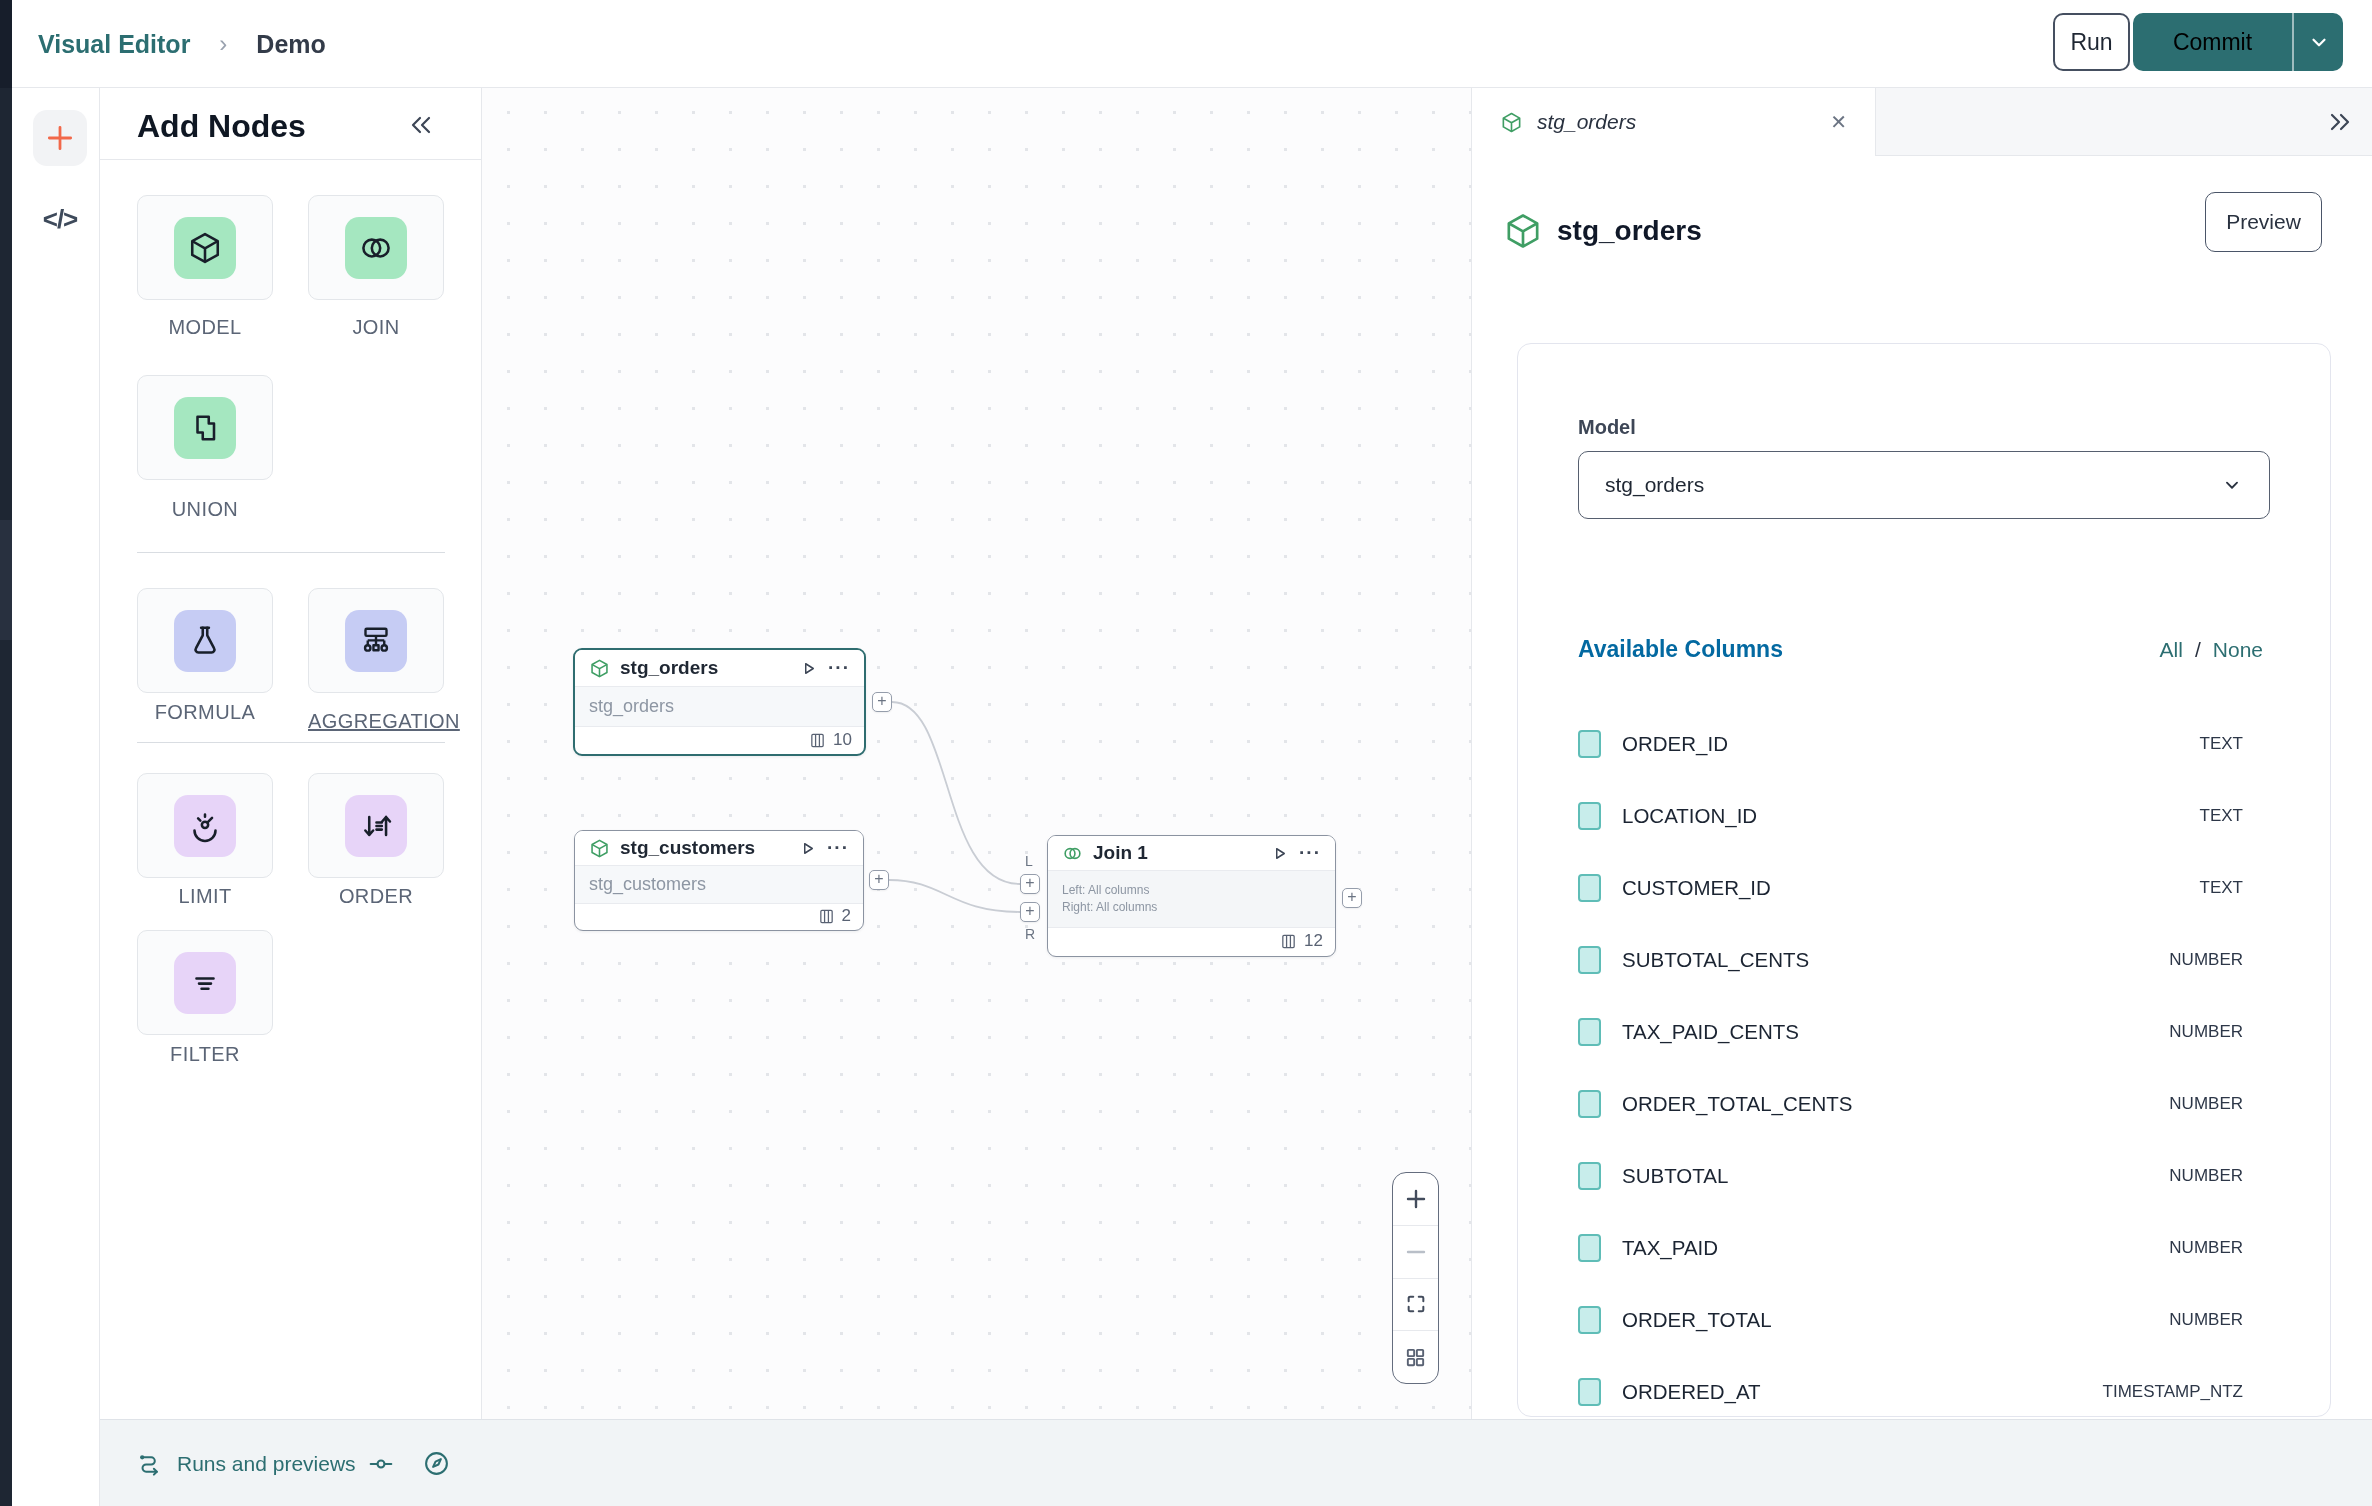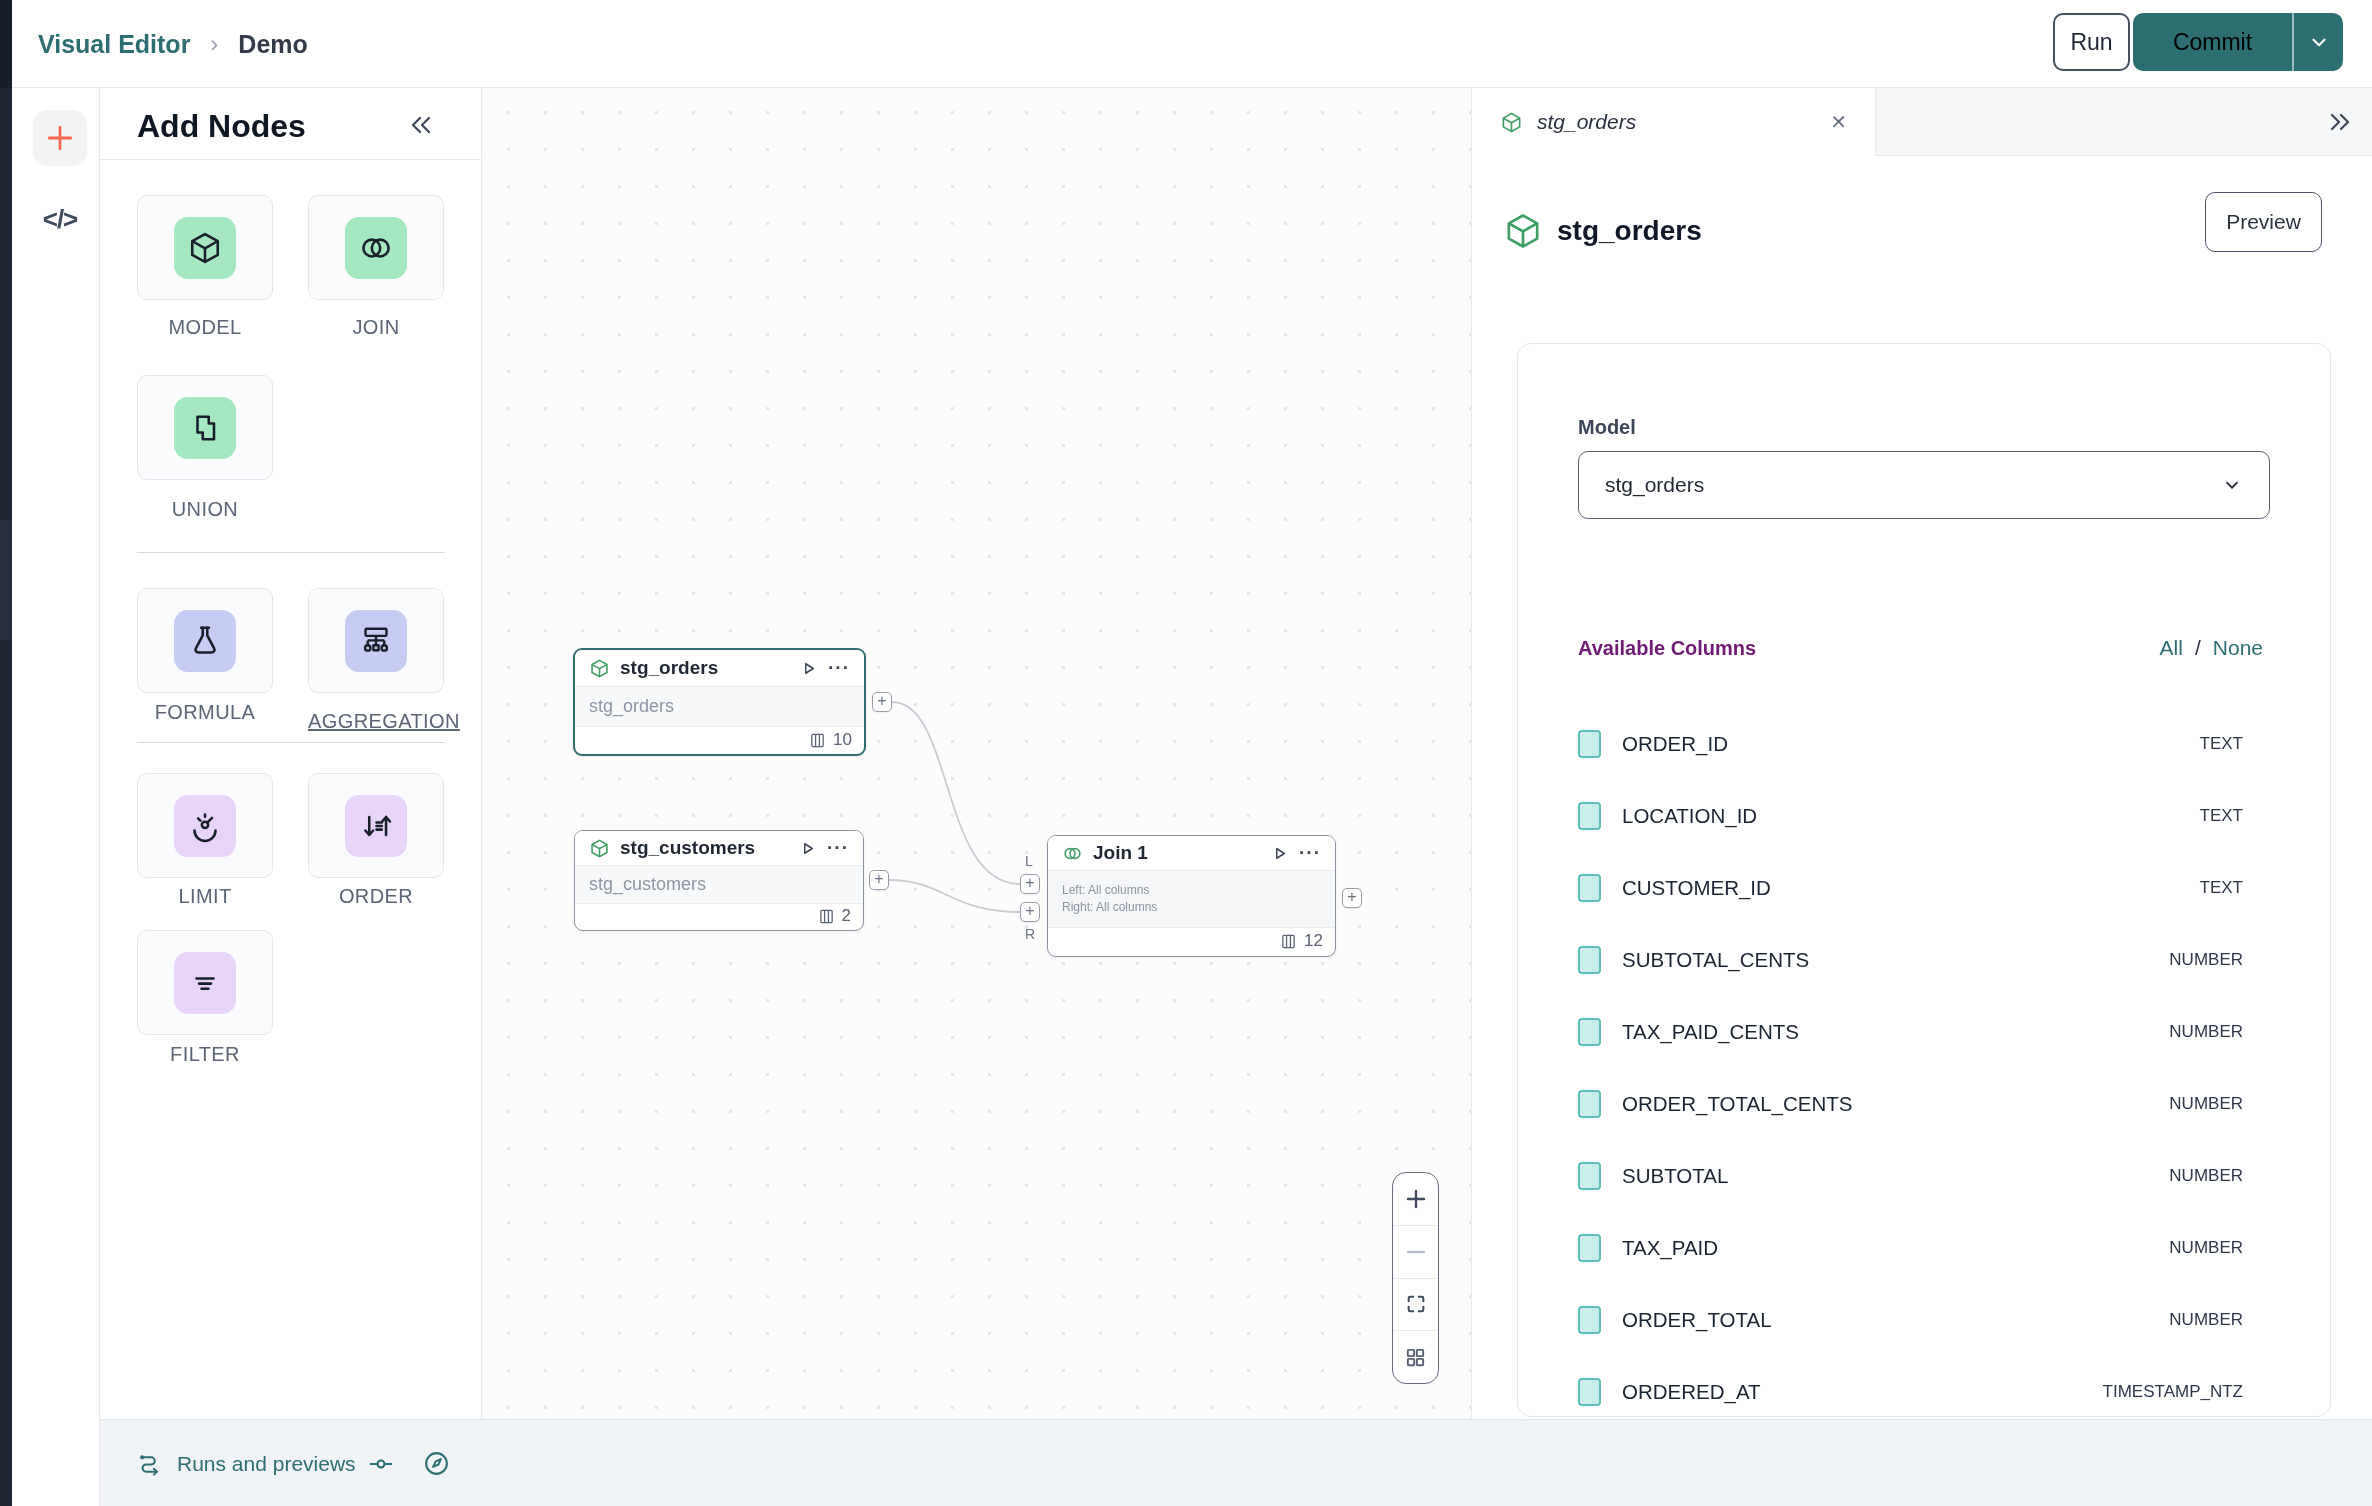--- a/index.html
+++ b/index.html
@@ -14,21 +14,21 @@
   }
   .abs { position: absolute; }
 
   
   .dark-edge { left:0; top:0; width:12px; height:1506px; background:#1e2633; }
   .dark-edge .seg1 { position:absolute; left:0; top:0; width:12px; height:88px; background:#171e2b; }
   .dark-edge .seg2 { position:absolute; left:0; top:520px; width:12px; height:120px; background:#28303f; }
 
   
   .topbar { left:12px; top:0; width:2360px; height:88px; background:#fff; border-bottom:1px solid #e6e8ec; }
-  .breadcrumb { position:absolute; left:26px; top:0; height:88px; display:flex; align-items:center; gap:20px; font-size:25px; font-weight:bold; }
+  .breadcrumb { position:absolute; left:26px; top:0; height:88px; display:flex; align-items:center; gap:29px; font-size:25px; font-weight:bold; }
   .crumb-root { color:#2c6e71; cursor:pointer; }
   .crumb-sep { color:#9aa2af; font-weight:normal; font-size:24px; }
   .crumb-cur { color:#333b49; }
   .btn { display:flex; align-items:center; justify-content:center; cursor:pointer; }
   .btn-run { left:2053px; top:13px; width:77px; height:58px; background:#fff; border:2px solid #454f60; border-radius:10px; font-size:23px; color:#1f2733; }
   .btn-commit { left:2133px; top:13px; width:159px; height:58px; background:#2c6e71; border-radius:10px 0 0 10px; font-size:23px; color:#000000; }
   .btn-commit-caret { left:2292px; top:13px; width:51px; height:58px; background:#2c6e71; border-radius:0 10px 10px 0; border-left:2px solid rgba(255,255,255,.55); }
 
   
   .rail { left:12px; top:88px; width:88px; height:1418px; background:#fff; border-right:1px solid #e6e8ec; }
@@ -93,21 +93,21 @@
   .insp-title-row { position:absolute; left:31px; top:112px; width:840px; height:62px; display:flex; align-items:center; }
   .insp-title { font-size:28px; font-weight:bold; color:#101828; margin-left:14px; }
   .insp-more { margin-left:auto; font-size:23px; font-weight:bold; letter-spacing:2px; color:#3d4656; cursor:pointer; padding-right:38px; }
   .btn-preview { position:absolute; left:733px; top:104px; width:117px; height:60px; border:1.8px solid #4a5568; border-radius:10px; font-size:21px; color:#2a3240; background:#fff; }
 
   .card { position:absolute; left:45px; top:255px; width:814px; height:1074px; border:1.6px solid #e3e5ee; border-radius:14px; background:#fff; overflow:hidden; }
   .model-label { position:absolute; left:60px; top:72px; font-size:20px; font-weight:bold; color:#3d4656; }
   .model-select { position:absolute; left:60px; top:107px; width:692px; height:68px; border:1.7px solid #565f6f; border-radius:10px; display:flex; align-items:center; padding:0 26px; cursor:pointer; background:#fff; }
   .model-select-value { font-size:21px; color:#1f2733; flex:1; }
   .avail-row { position:absolute; left:60px; top:292px; width:685px; display:flex; align-items:center; }
-  .avail-label { font-size:20px; font-weight:bold; color:#701a75; }
+  .avail-label { font-size:23px; font-weight:bold; color:#0369a1; }
   .sel-links { margin-left:auto; font-size:21px; display:flex; gap:12px; }
   .sel-links .lnk { color:#2c6e71; cursor:pointer; }
   .sel-links .slash { color:#2a3240; }
   .col-list { position:absolute; left:60px; top:364px; width:665px; }
   .col-row { height:72px; display:flex; align-items:center; }
   .checkbox { width:23px; height:28px; border:2px solid #5fbdb7; background:#c8edeb; border-radius:4px; cursor:pointer; flex:0 0 auto; }
   .col-name { margin-left:21px; font-size:20.5px; color:#1b2432; }
   .col-type { margin-left:auto; font-size:17px; color:#2d3748; }
 
   

